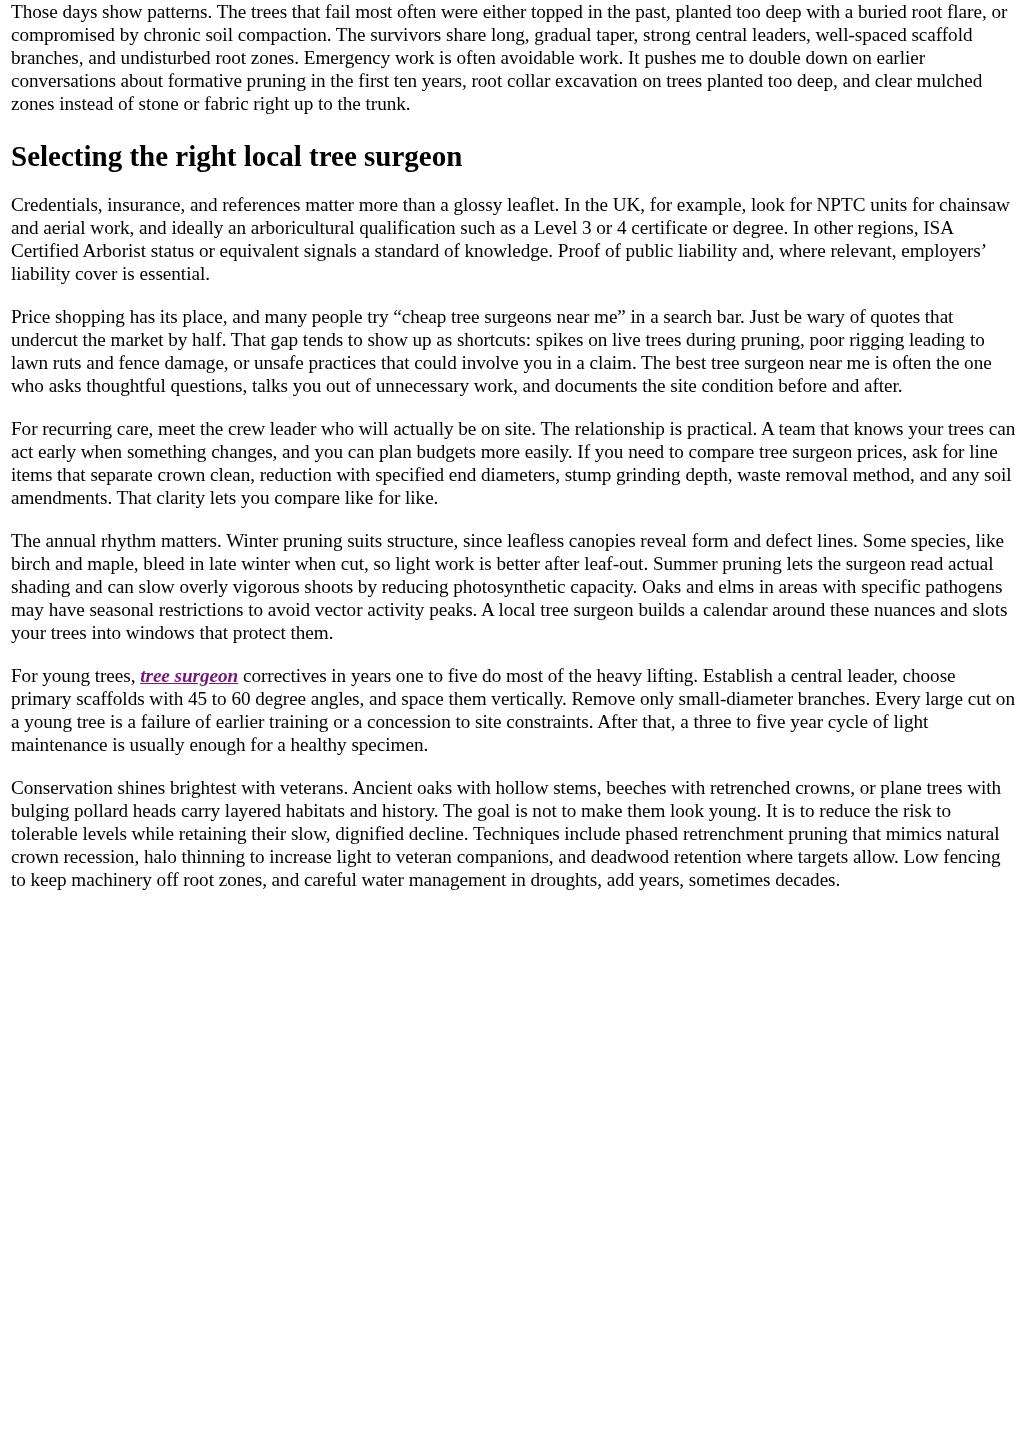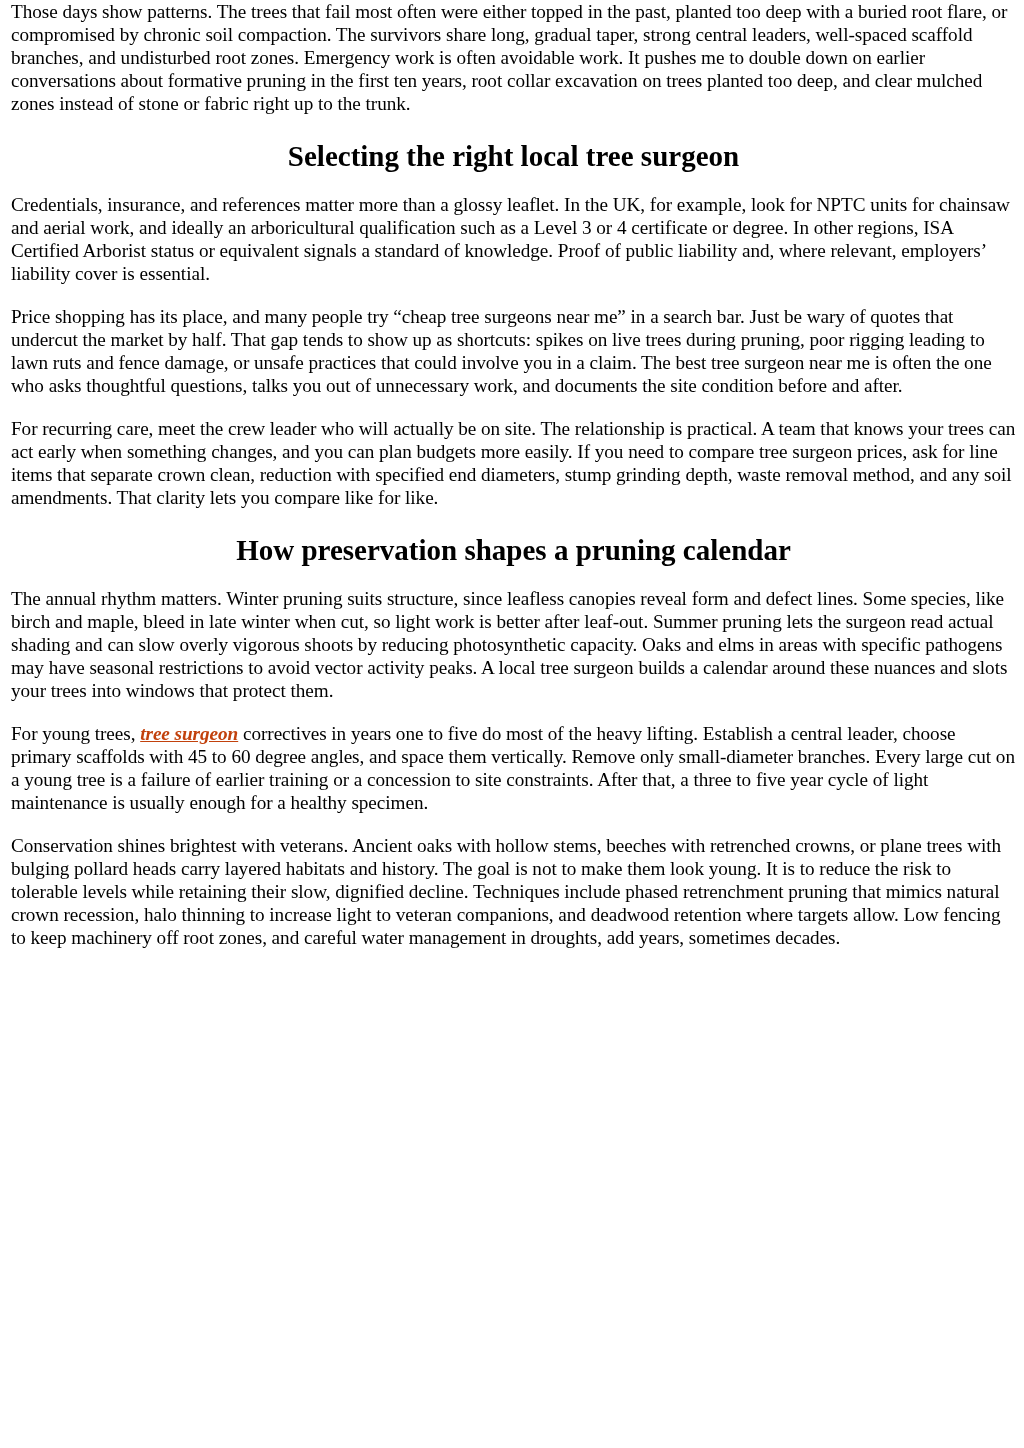--- a/index.html
+++ b/index.html
@@ -24,45 +24,43 @@
       letter-spacing: -0.05px;
     }
     p.first {
       margin-top: 0;
     }
     h2 {
       font-size: 29px;
       font-weight: bold;
       line-height: 34px;
       margin: 24px 0 20px 0;
-      text-align: center;
     }
     a.inline-link {
-      color: #c2410c;
+      color: #701a75;
       font-weight: bold;
       font-style: italic;
       text-decoration: underline;
     }
   </style>
 </head>
 <body>
 
 <div class="page">
 
   <p class="first">Those days show patterns. The trees that fail most often were either topped in the past, planted too deep with a buried root flare, or compromised by chronic soil compaction. The survivors share long, gradual taper, strong central leaders, well-spaced scaffold branches, and undisturbed root zones. Emergency work is often avoidable work. It pushes me to double down on earlier conversations about formative pruning in the first ten years, root collar excavation on trees planted too deep, and clear mulched zones instead of stone or fabric right up to the trunk.</p>
 
   <section>
     <h2>Selecting the right local tree surgeon</h2>
     <p>Credentials, insurance, and references matter more than a glossy leaflet. In the UK, for example, look for NPTC units for chainsaw and aerial work, and ideally an arboricultural qualification such as a Level 3 or 4 certificate or degree. In other regions, ISA Certified Arborist status or equivalent signals a standard of knowledge. Proof of public liability and, where relevant, employers’ liability cover is essential.</p>
     <p>Price shopping has its place, and many people try “cheap tree surgeons near me” in a search bar. Just be wary of quotes that undercut the market by half. That gap tends to show up as shortcuts: spikes on live trees during pruning, poor rigging leading to lawn ruts and fence damage, or unsafe practices that could involve you in a claim. The best tree surgeon near me is often the one who asks thoughtful questions, talks you out of unnecessary work, and documents the site condition before and after.</p>
     <p>For recurring care, meet the crew leader who will actually be on site. The relationship is practical. A team that knows your trees can act early when something changes, and you can plan budgets more easily. If you need to compare tree surgeon prices, ask for line items that separate crown clean, reduction with specified end diameters, stump grinding depth, waste removal method, and any soil amendments. That clarity lets you compare like for like.</p>
   </section>
 
   <section>
-    <h2>How preservation shapes a pruning calendar</h2>
     <p>The annual rhythm matters. Winter pruning suits structure, since leafless canopies reveal form and defect lines. Some species, like birch and maple, bleed in late winter when cut, so light work is better after leaf-out. Summer pruning lets the surgeon read actual shading and can slow overly vigorous shoots by reducing photosynthetic capacity. Oaks and elms in areas with specific pathogens may have seasonal restrictions to avoid vector activity peaks. A local tree surgeon builds a calendar around these nuances and slots your trees into windows that protect them.</p>
     <p><span>For young trees, </span><a class="inline-link" href="#">tree surgeon</a><span> correctives in years one to five do most of the heavy lifting. Establish a central leader, choose primary scaffolds with 45 to 60 degree angles, and space them vertically. Remove only small-diameter branches. Every large cut on a young tree is a failure of earlier training or a concession to site constraints. After that, a three to five year cycle of light maintenance is usually enough for a healthy specimen.</span></p>
   </section>
 
   <section>
     <p>Conservation shines brightest with veterans. Ancient oaks with hollow stems, beeches with retrenched crowns, or plane trees with bulging pollard heads carry layered habitats and history. The goal is not to make them look young. It is to reduce the risk to tolerable levels while retaining their slow, dignified decline. Techniques include phased retrenchment pruning that mimics natural crown recession, halo thinning to increase light to veteran companions, and deadwood retention where targets allow. Low fencing to keep machinery off root zones, and careful water management in droughts, add years, sometimes decades.</p>
   </section>
 
 </div>
 

